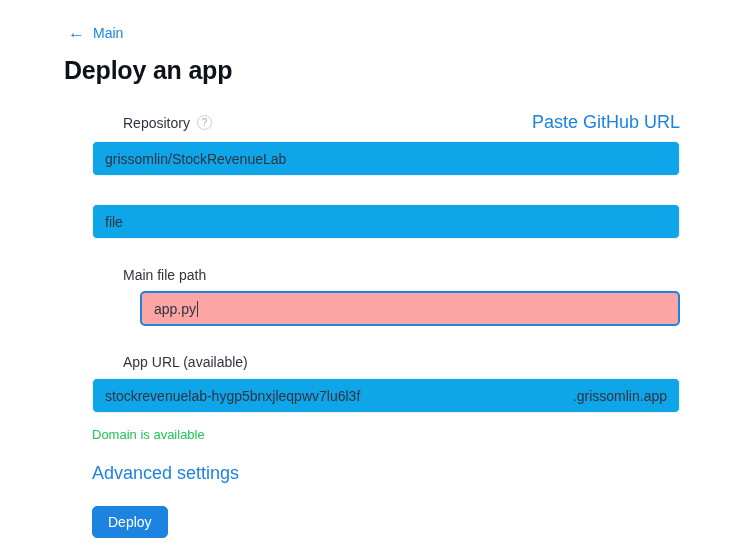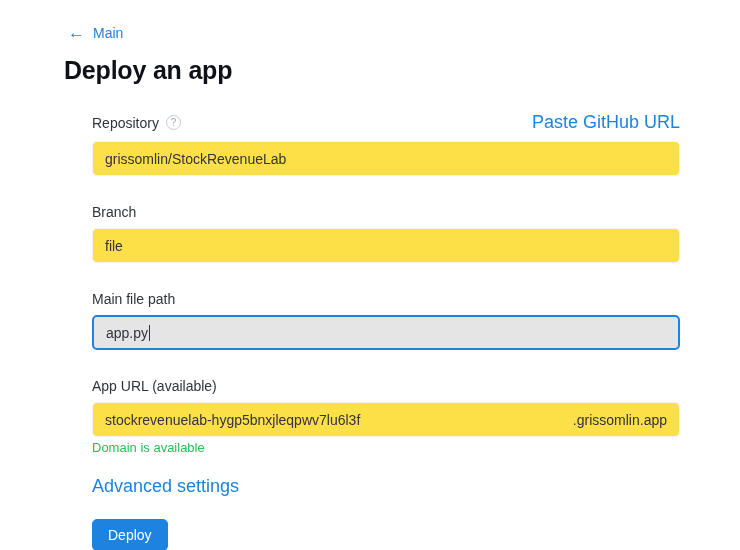--- a/index.html
+++ b/index.html
@@ -35,20 +35,21 @@
     letter-spacing: -0.2px;
   }
 
   .form { margin-left: 92px; width: 588px; margin-top: 27px; }
 
   .label-row {
     display: flex;
     align-items: center;
     justify-content: space-between;
     margin-bottom: 8px;
+    margin-left: 31px;
   }
   .label {
     font-size: 14px;
     color: #31333f;
     display: flex;
     align-items: center;
     gap: 7px;
   }
   .help-icon {
     width: 15px;
@@ -65,47 +66,48 @@
   }
   .link {
     color: #1c83e1;
     font-size: 18px;
     text-decoration: none;
     cursor: pointer;
   }
 
   .field {
     height: 35px;
-    background: #fde047;
+    background: #0ea5e9;
     border: 1px solid #f0f2f6;
     border-radius: 5px;
     display: flex;
     align-items: center;
     padding: 0 12px;
     font-size: 14px;
     color: #31333f;
     cursor: text;
   }
   .field.focused {
-    background: #e5e5e5;
+    background: #fca5a5;
     border: 2px solid #1c83e1;
+    margin-left: 48px;
   }
   .caret {
     display: inline-block;
     width: 1px;
     height: 16px;
     background: #31333f;
     margin-left: 1px;
   }
   .suffix { margin-left: auto; color: #31333f; }
 
   .group { margin-top: 28px; }
 
   .status {
-    margin-top: 3px;
+    margin-top: 14px;
     font-size: 13px;
     color: #21c354;
   }
 
   .advanced { display: inline-block; margin-top: 21px; }
 
   .deploy-row { margin-top: 22px; }
   .deploy-btn {
     background: #1c83e1;
     color: #ffffff;
@@ -138,23 +140,20 @@
         <span class="help-icon">?</span>
       </span>
       <a class="link">Paste GitHub URL</a>
     </div>
     <div class="field">
       <span>grissomlin/StockRevenueLab</span>
     </div>
 
     
     <div class="group">
-      <div class="label-row">
-        <span class="label">Branch</span>
-      </div>
       <div class="field">
         <span>file</span>
       </div>
     </div>
 
     
     <div class="group">
       <div class="label-row">
         <span class="label">Main file path</span>
       </div>

